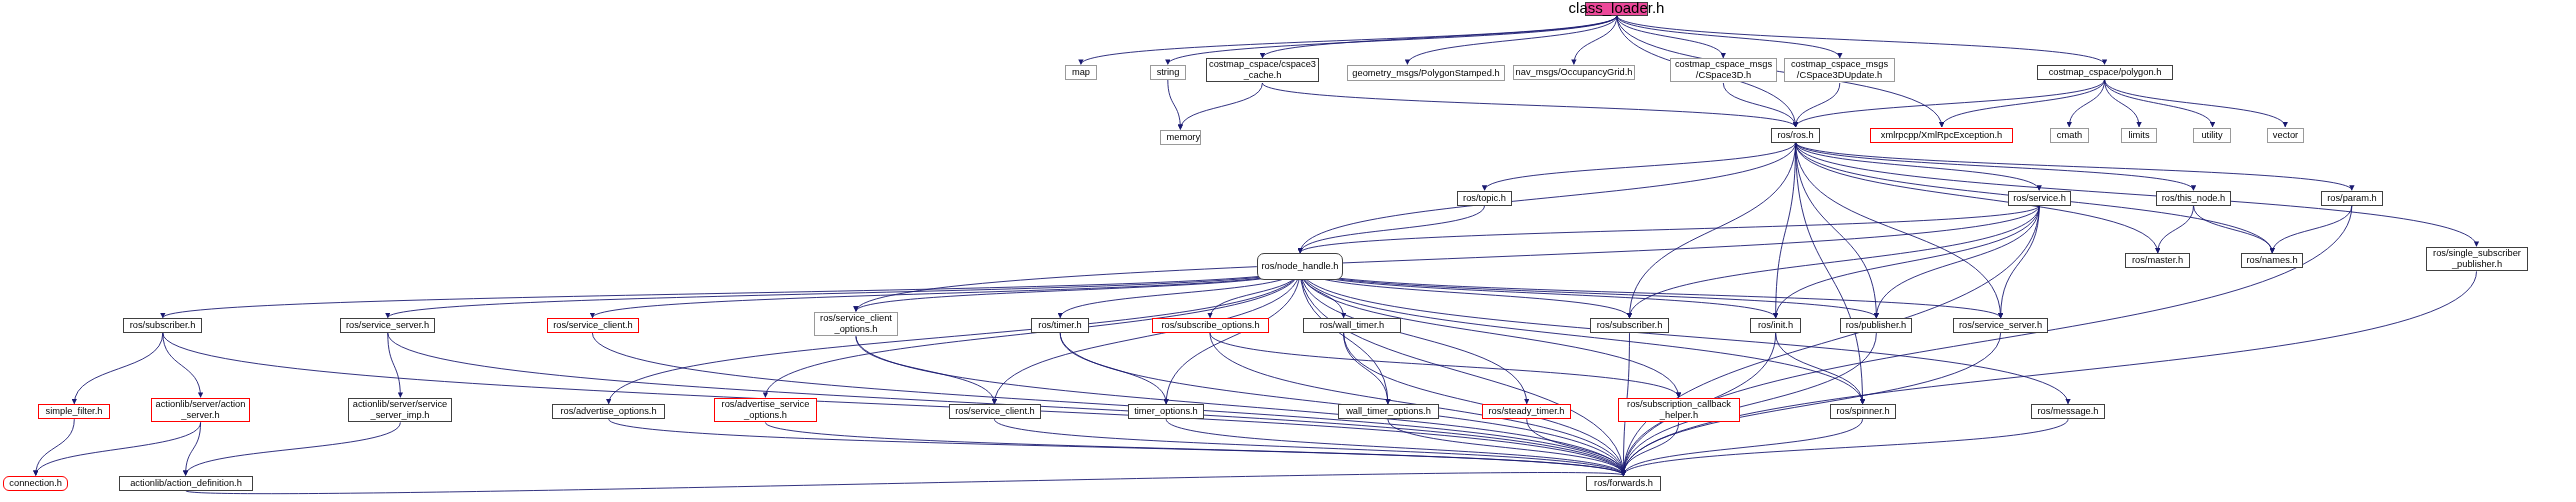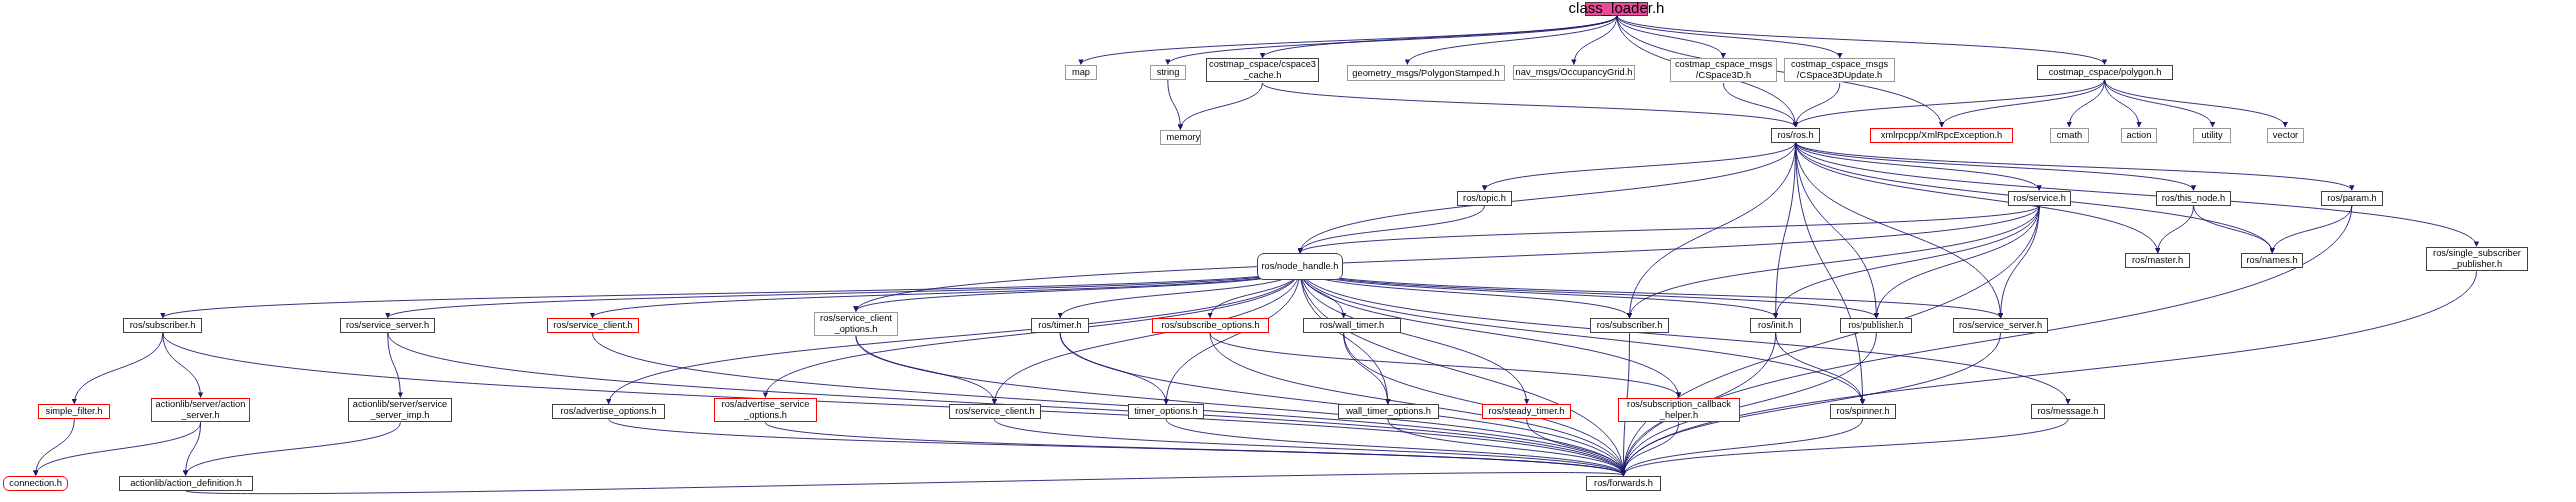--- a/index.html
+++ b/index.html
@@ -137,21 +137,21 @@
       <div class="node " style="left: 1513px; top: 65px; width: 122px; height: 14.6px;">nav_msgs/OccupancyGrid.h</div>
       <div class="node " style="left: 1670px; top: 58px; width: 107px; height: 24px;">costmap_cspace_msgs
 /CSpace3D.h</div>
       <div class="node " style="left: 1784px; top: 58px; width: 111px; height: 24px;">costmap_cspace_msgs
 /CSpace3DUpdate.h</div>
       <div class="node dark" style="left: 2037px; top: 65px; width: 136px; height: 14.6px;">costmap_cspace/polygon.h</div>
       <div class="node " style="left: 1160px; top: 130px; width: 41px; height: 14.6px; padding-left: 8px;">memory</div>
       <div class="node dark" style="left: 1771px; top: 128px; width: 49px; height: 14.6px;">ros/ros.h</div>
       <div class="node red" style="left: 1870px; top: 128px; width: 143px; height: 14.6px;">xmlrpcpp/XmlRpcException.h</div>
       <div class="node " style="left: 2050px; top: 128px; width: 39px; height: 14.6px;">cmath</div>
-      <div class="node " style="left: 2121px; top: 128px; width: 36px; height: 14.6px;">action</div>
+      <div class="node " style="left: 2121px; top: 128px; width: 36px; height: 14.6px;">limits</div>
       <div class="node " style="left: 2193px; top: 128px; width: 38px; height: 14.6px;">utility</div>
       <div class="node " style="left: 2267px; top: 128px; width: 37px; height: 14.6px;">vector</div>
       <div class="node dark" style="left: 1457px; top: 191px; width: 55px; height: 14.6px;">ros/topic.h</div>
       <div class="node dark" style="left: 2008px; top: 191px; width: 63px; height: 14.6px;">ros/service.h</div>
       <div class="node dark" style="left: 2156px; top: 191px; width: 75px; height: 14.6px;">ros/this_node.h</div>
       <div class="node dark" style="left: 2321px; top: 191px; width: 62px; height: 14.6px;">ros/param.h</div>
       <div class="node dark" style="left: 1257px; top: 253px; width: 86px; height: 27px; border-radius: 7px;">ros/node_handle.h</div>
       <div class="node dark" style="left: 2125px; top: 253px; width: 65px; height: 14.6px;">ros/master.h</div>
       <div class="node dark" style="left: 2241px; top: 253px; width: 62px; height: 14.6px;">ros/names.h</div>
       <div class="node dark" style="left: 2426px; top: 247px; width: 102px; height: 24px;">ros/single_subscriber
@@ -159,21 +159,21 @@
       <div class="node dark" style="left: 123px; top: 318px; width: 79px; height: 14.6px;">ros/subscriber.h</div>
       <div class="node dark" style="left: 340px; top: 318px; width: 95px; height: 14.6px;">ros/service_server.h</div>
       <div class="node red" style="left: 547px; top: 318px; width: 92px; height: 14.6px;">ros/service_client.h</div>
       <div class="node " style="left: 814px; top: 312px; width: 84px; height: 24px;">ros/service_client
 _options.h</div>
       <div class="node dark" style="left: 1031px; top: 318px; width: 58px; height: 14.6px;">ros/timer.h</div>
       <div class="node red" style="left: 1152px; top: 318px; width: 117px; height: 14.6px;">ros/subscribe_options.h</div>
       <div class="node dark" style="left: 1303px; top: 318px; width: 98px; height: 14.6px;">ros/wall_timer.h</div>
       <div class="node dark" style="left: 1590px; top: 318px; width: 79px; height: 14.6px;">ros/subscriber.h</div>
       <div class="node dark" style="left: 1750px; top: 318px; width: 51px; height: 14.6px;">ros/init.h</div>
-      <div class="node dark" style="left: 1840px; top: 318px; width: 72px; height: 14.6px; font-family: Liberation Serif, serif;">ros/publisher.h</div>
+      <div class="node dark" style="left: 1840px; top: 318px; width: 72px; height: 14.6px;">ros/publisher.h</div>
       <div class="node dark" style="left: 1953px; top: 318px; width: 95px; height: 14.6px;">ros/service_server.h</div>
       <div class="node red" style="left: 38px; top: 404px; width: 72px; height: 14.6px;">simple_filter.h</div>
       <div class="node red" style="left: 151px; top: 398px; width: 99px; height: 24px;">actionlib/server/action
 _server.h</div>
       <div class="node dark" style="left: 348px; top: 398px; width: 104px; height: 24px;">actionlib/server/service
 _server_imp.h</div>
       <div class="node dark" style="left: 552px; top: 404px; width: 113px; height: 14.6px;">ros/advertise_options.h</div>
       <div class="node red" style="left: 714px; top: 398px; width: 103px; height: 24px;">ros/advertise_service
 _options.h</div>
       <div class="node dark" style="left: 949px; top: 404px; width: 92px; height: 14.6px;">ros/service_client.h</div>

